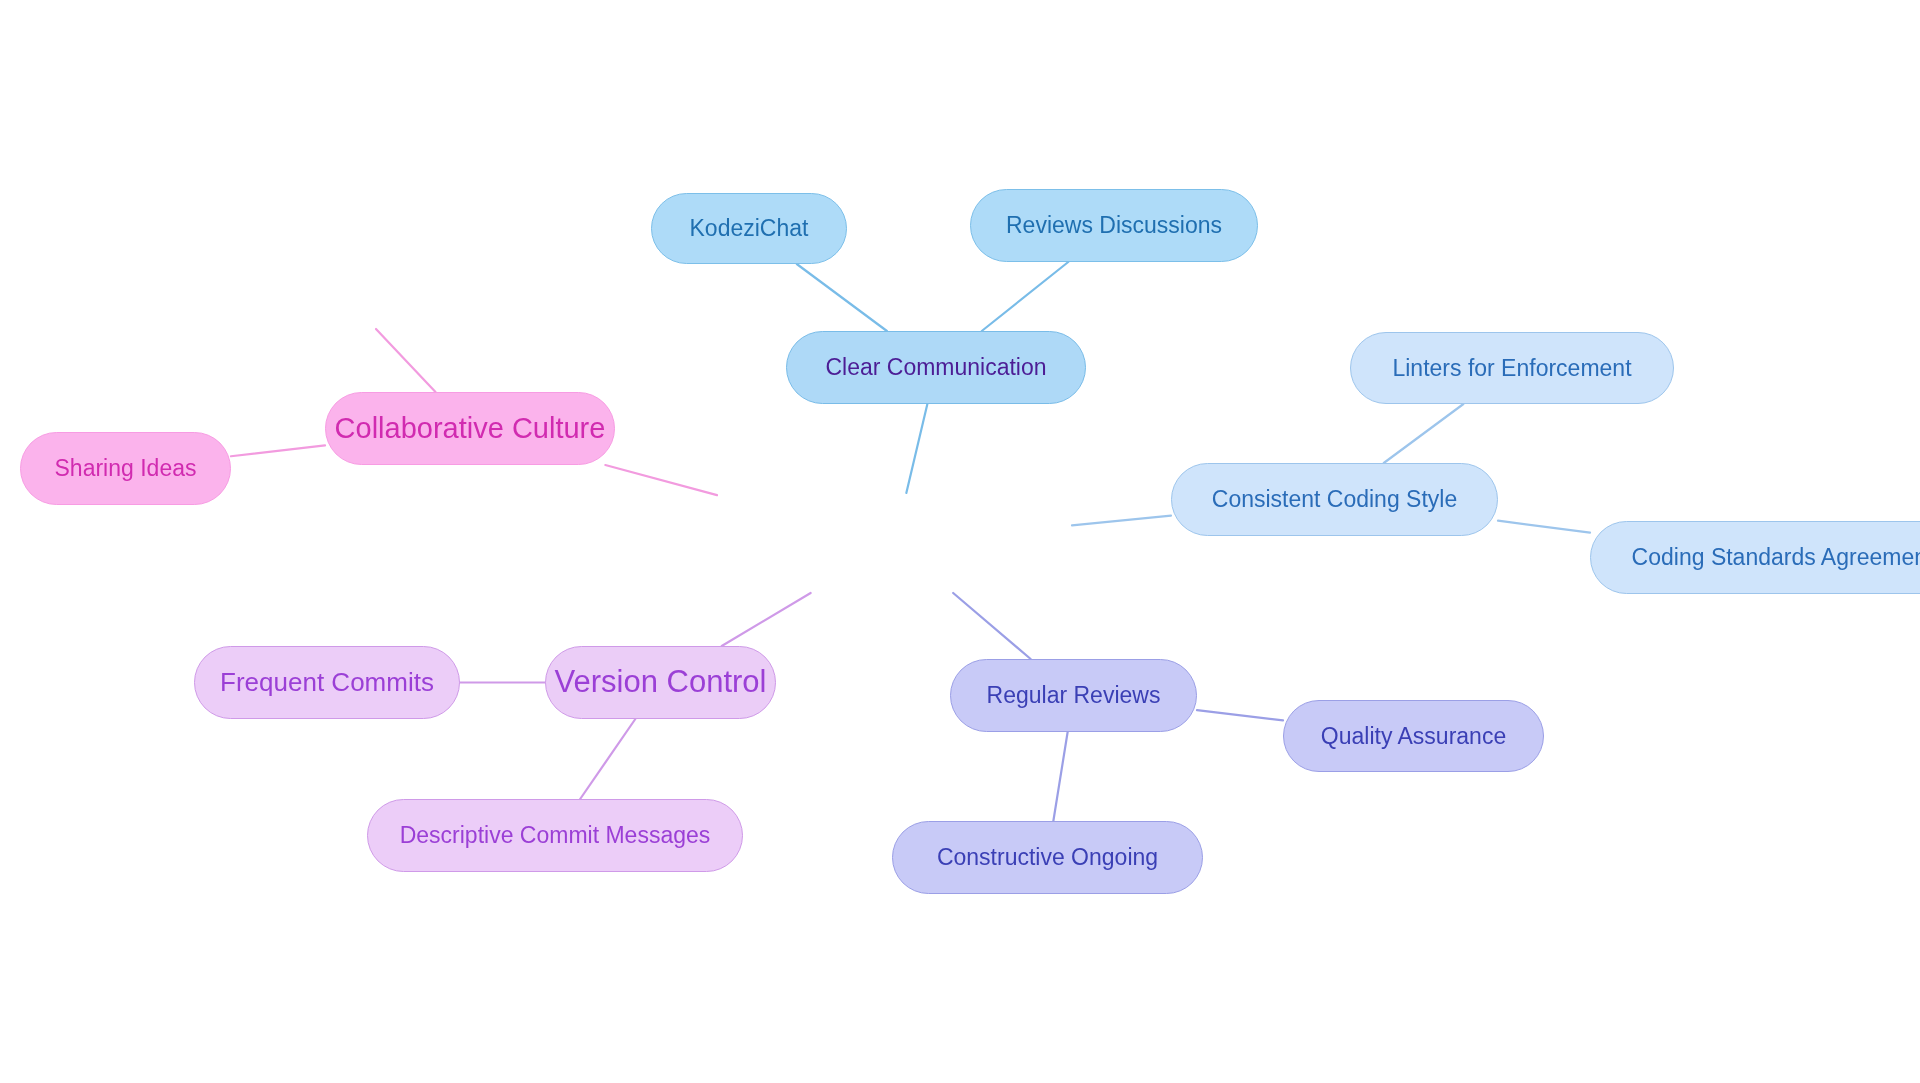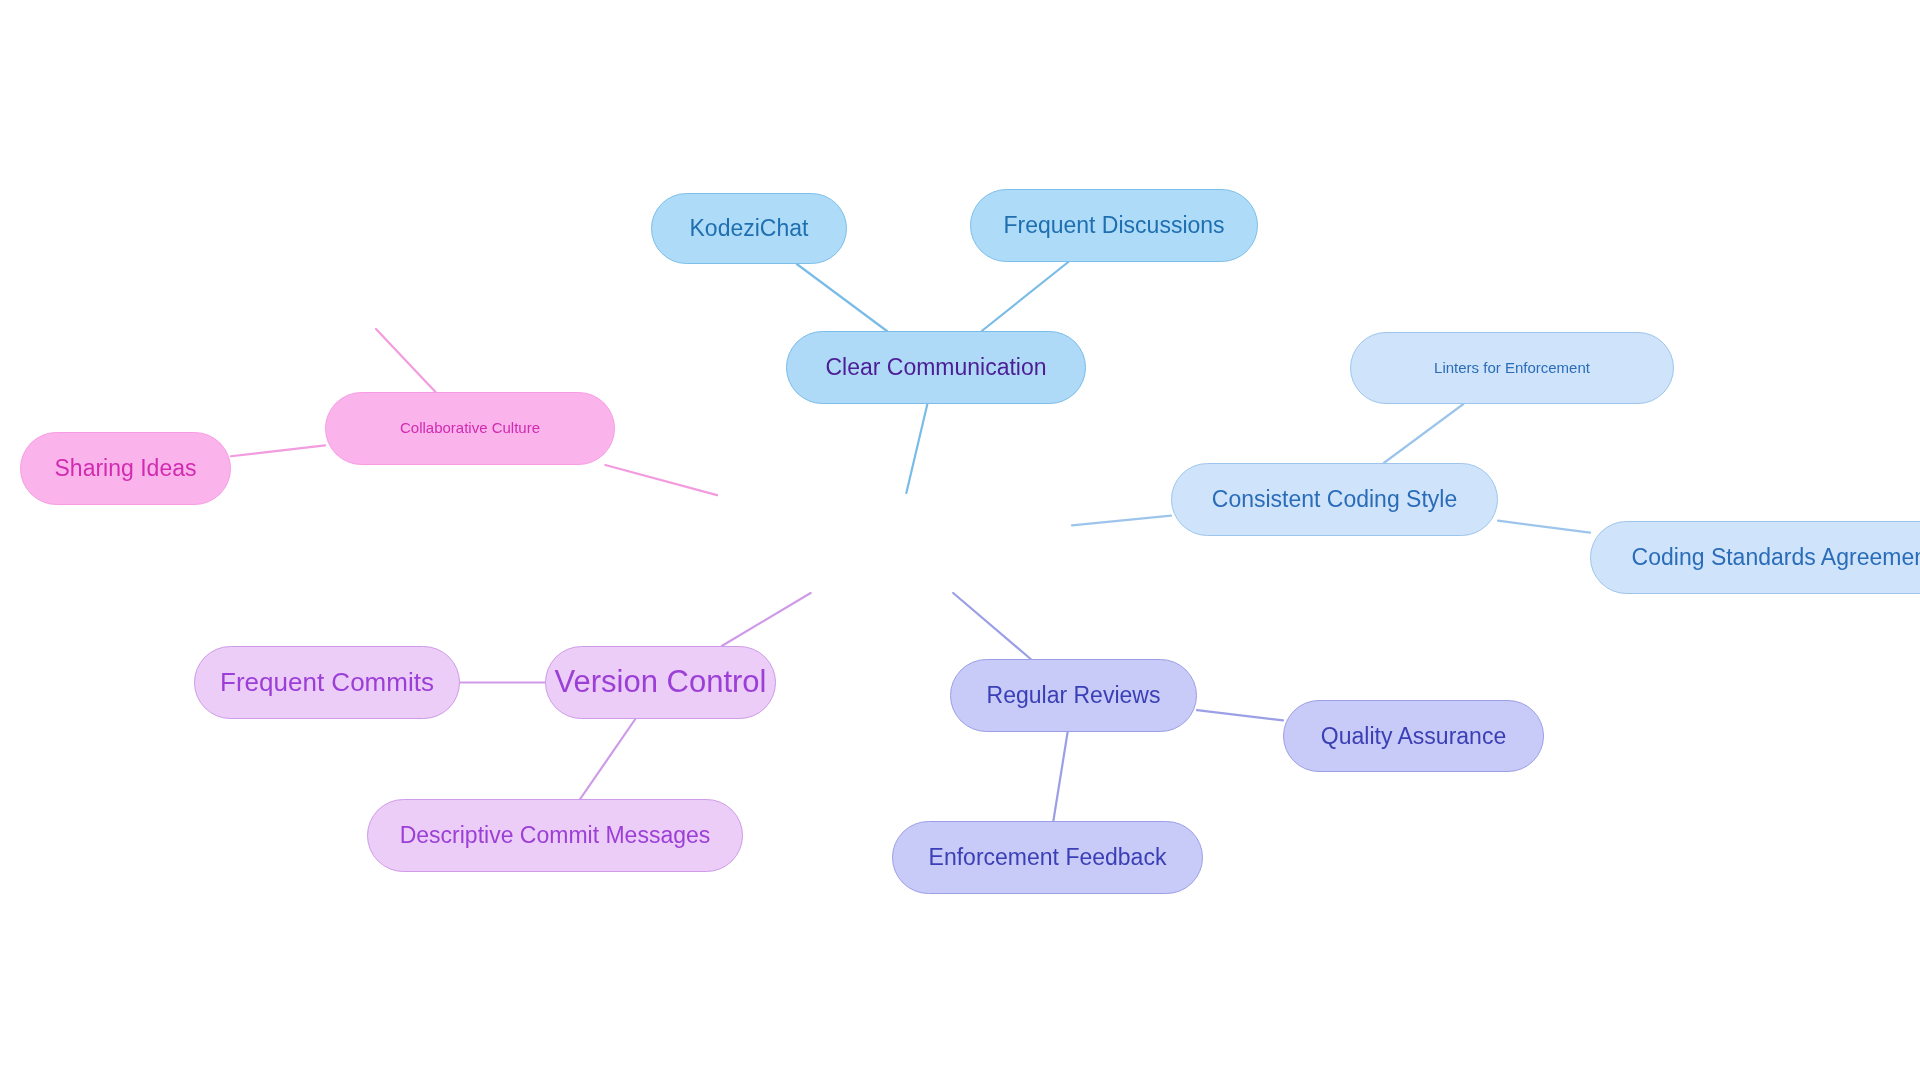--- a/index.html
+++ b/index.html
@@ -62,25 +62,25 @@
       <line x1="1067.641975308642" y1="732" x2="1053.358024691358" y2="821" stroke="#9b9fe6" stroke-width="2.2" stroke-linecap="round"></line>
       <line x1="810.6290322580645" y1="593" x2="721.7258064516129" y2="646" stroke="#cf9ae8" stroke-width="2.2" stroke-linecap="round"></line>
       <line x1="545" y1="682.5" x2="460" y2="682.5" stroke="#cf9ae8" stroke-width="2.2" stroke-linecap="round"></line>
       <line x1="635.3316993464052" y1="719" x2="580.1683006535948" y2="799" stroke="#cf9ae8" stroke-width="2.2" stroke-linecap="round"></line>
       <line x1="717" y1="495.12308598351" x2="605.32096069869" y2="465" stroke="#f29bdf" stroke-width="2.2" stroke-linecap="round"></line>
       <line x1="435.51286764705884" y1="392" x2="375.98713235294116" y2="329" stroke="#f29bdf" stroke-width="2.2" stroke-linecap="round"></line>
       <line x1="325" y1="445.3359941944848" x2="231" y2="456.25036284470247" stroke="#f29bdf" stroke-width="2.2" stroke-linecap="round"></line>
     </svg>
     <div class="node" style="left: 786px; top: 331px; width: 300px; height: 73px; background: rgb(174, 217, 247); color: #4c1d95; border-color: rgb(121, 188, 232); font-size: 23px;"><span class="node-label">Clear Communication</span></div>
     <div class="node" style="left: 651px; top: 193px; width: 196px; height: 71px; background: rgb(174, 219, 248); color: rgb(31, 111, 176); border-color: rgb(124, 191, 233); font-size: 23px;"><span class="node-label">KodeziChat</span></div>
-    <div class="node" style="left: 970px; top: 189px; width: 288px; height: 73px; background: rgb(174, 219, 248); color: rgb(31, 111, 176); border-color: rgb(124, 191, 233); font-size: 23px;"><span class="node-label">Frequent Discussions</span></div>
+    <div class="node" style="left: 970px; top: 189px; width: 288px; height: 73px; background: rgb(174, 219, 248); color: rgb(31, 111, 176); border-color: rgb(124, 191, 233); font-size: 23px;"><span class="node-label">Reviews Discussions</span></div>
     <div class="node" style="left: 1171px; top: 463px; width: 327px; height: 73px; background: rgb(207, 228, 251); color: rgb(42, 108, 184); border-color: rgb(157, 197, 236); font-size: 23px;"><span class="node-label">Consistent Coding Style</span></div>
-    <div class="node" style="left: 1350px; top: 332px; width: 324px; height: 72px; background: rgb(207, 228, 251); color: rgb(42, 108, 184); border-color: rgb(157, 197, 236); font-size: 15px;"><span class="node-label">Linters for Enforcement</span></div>
+    <div class="node" style="left: 1350px; top: 332px; width: 324px; height: 72px; background: rgb(207, 228, 251); color: rgb(42, 108, 184); border-color: rgb(157, 197, 236); font-size: 23px;"><span class="node-label">Linters for Enforcement</span></div>
     <div class="node" style="left: 1590px; top: 521px; width: 385px; height: 73px; background: rgb(207, 228, 251); color: rgb(42, 108, 184); border-color: rgb(157, 197, 236); font-size: 23px;"><span class="node-label">Coding Standards Agreement</span></div>
     <div class="node" style="left: 950px; top: 659px; width: 247px; height: 73px; background: rgb(200, 202, 247); color: rgb(58, 63, 181); border-color: rgb(155, 159, 230); font-size: 23px;"><span class="node-label">Regular Reviews</span></div>
     <div class="node" style="left: 1283px; top: 700px; width: 261px; height: 72px; background: rgb(200, 202, 247); color: rgb(58, 63, 181); border-color: rgb(155, 159, 230); font-size: 23px;"><span class="node-label">Quality Assurance</span></div>
-    <div class="node" style="left: 892px; top: 821px; width: 311px; height: 73px; background: rgb(200, 202, 247); color: rgb(58, 63, 181); border-color: rgb(155, 159, 230); font-size: 23px;"><span class="node-label">Enforcement Feedback</span></div>
+    <div class="node" style="left: 892px; top: 821px; width: 311px; height: 73px; background: rgb(200, 202, 247); color: rgb(58, 63, 181); border-color: rgb(155, 159, 230); font-size: 23px;"><span class="node-label">Constructive Ongoing</span></div>
     <div class="node" style="left: 545px; top: 646px; width: 231px; height: 73px; background: rgb(235, 205, 247); color: rgb(155, 63, 214); border-color: rgb(207, 154, 232); font-size: 31px;"><span class="node-label">Version Control</span></div>
     <div class="node" style="left: 194px; top: 646px; width: 266px; height: 73px; background: rgb(236, 205, 248); color: rgb(155, 63, 214); border-color: rgb(207, 154, 232); font-size: 26px;"><span class="node-label">Frequent Commits</span></div>
     <div class="node" style="left: 367px; top: 799px; width: 376px; height: 73px; background: rgb(236, 205, 248); color: rgb(155, 63, 214); border-color: rgb(207, 154, 232); font-size: 23px;"><span class="node-label">Descriptive Commit Messages</span></div>
-    <div class="node" style="left: 325px; top: 392px; width: 290px; height: 73px; background: rgb(251, 179, 236); color: rgb(209, 43, 176); border-color: rgb(247, 156, 227); font-size: 15px;"><span class="node-label">Collaborative Culture</span></div>
+    <div class="node" style="left: 325px; top: 392px; width: 290px; height: 73px; background: rgb(251, 179, 236); color: rgb(209, 43, 176); border-color: rgb(247, 156, 227); font-size: 29px;"><span class="node-label">Collaborative Culture</span></div>
     <div class="node" style="left: 20px; top: 432px; width: 211px; height: 73px; background: rgb(251, 179, 236); color: rgb(209, 43, 176); border-color: rgb(247, 156, 227); font-size: 23px;"><span class="node-label">Sharing Ideas</span></div>
   </div>
 
 </body></html>

